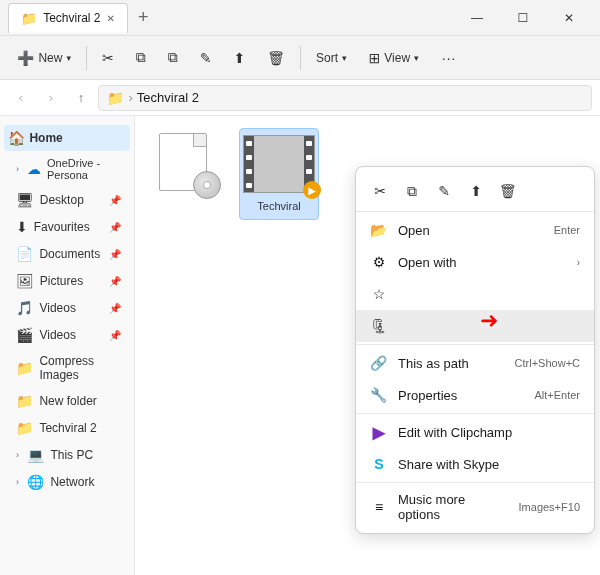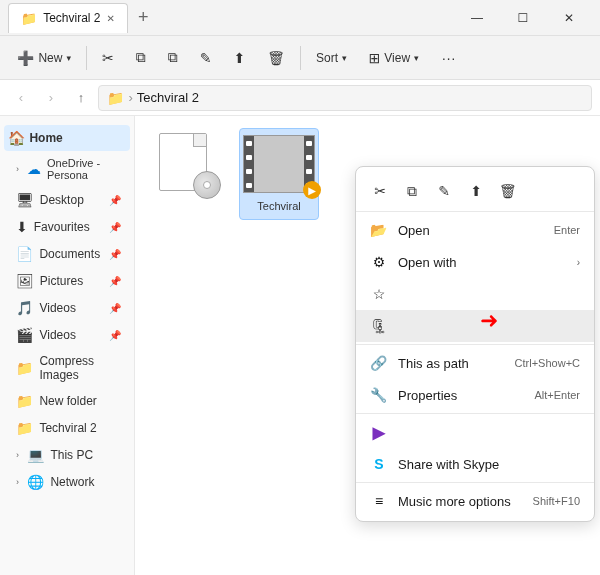--- a/index.html
+++ b/index.html
@@ -629,32 +629,33 @@
       <div class="ctx-item">
         <span class="ctx-icon">🔧</span>
         <span>Properties</span>
         <span class="ctx-shortcut">Alt+Enter</span>
       </div>
 
       <div class="ctx-sep"></div>
 
       <div class="ctx-item">
         <span class="ctx-icon clipchamp" style="font-size:16px;font-weight:bold;">▶</span>
+        <span>Edit with Clipchamp</span>
       </div>
 
       <div class="ctx-item">
         <span class="ctx-icon skype" style="font-weight:bold;color:#00aff0;">S</span>
         <span>Share with Skype</span>
       </div>
 
       <div class="ctx-sep"></div>
 
       <div class="ctx-item">
         <span class="ctx-icon">≡</span>
         <span>Music more options</span>
-        <span class="ctx-shortcut">Shift+F10</span>
+        <span class="ctx-shortcut">Images+F10</span>
       </div>
     </div>
 
     <div class="red-arrow">➜</div>
 
   </div>
 </div>
 
 </body></html>

